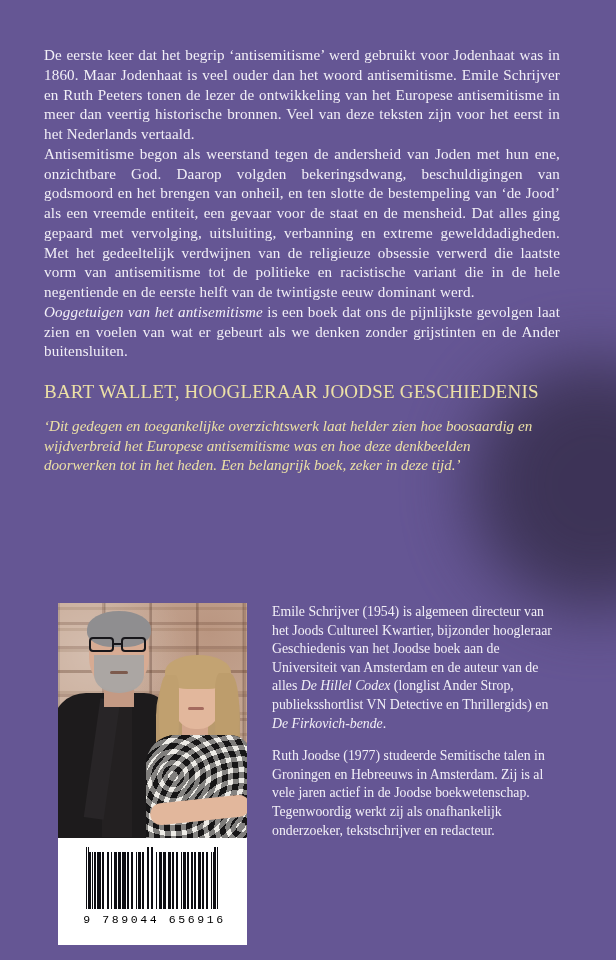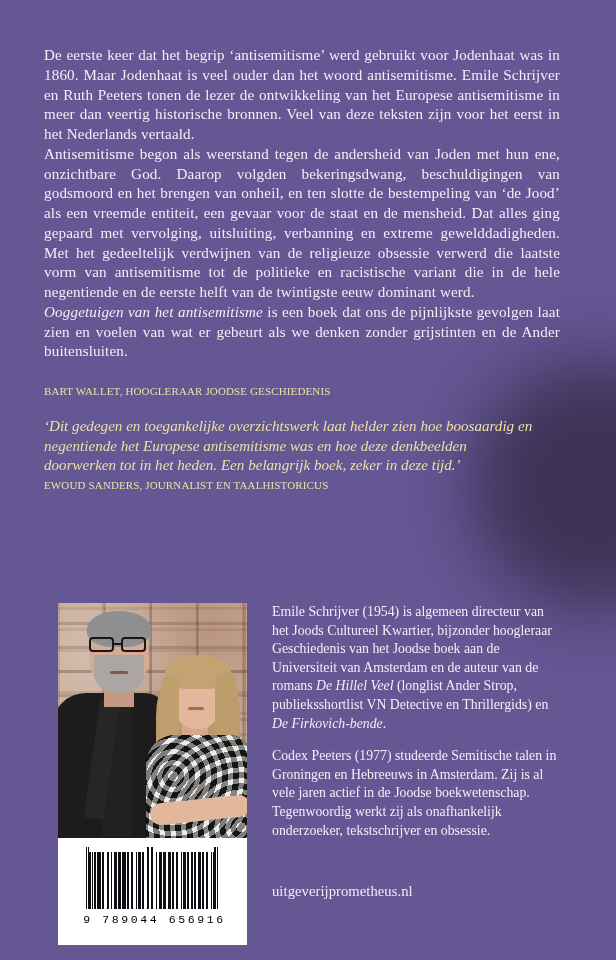--- a/index.html
+++ b/index.html
@@ -49,21 +49,21 @@
   .quote-block { margin-bottom: 17px; }
   .quote-text {
     color:#ece0a6;
     font-style: italic;
     font-size: 15.1px;
     line-height: 19.6px;
     width: 498px;
   }
   .quote-attrib {
     color:#ece0a6;
-    font-size: 11px;
+    font-size: 19px;
     letter-spacing: .012em;
     line-height: 17px;
     margin-top: 1px;
     white-space: nowrap;
   }
 
   
   #lower {
     position:absolute;
     left:0; top: 595px; width:616px; height: 365px;
@@ -179,22 +179,21 @@
     <p>De eerste keer dat het begrip ‘antisemitisme’ werd gebruikt voor Jodenhaat was in 1860. Maar Jodenhaat is veel ouder dan het woord antisemitisme. Emile Schrijver en Ruth Peeters tonen de lezer de ontwikkeling van het Europese antisemitisme in meer dan veertig historische bronnen. Veel van deze teksten zijn voor het eerst in het Nederlands vertaald.</p>
     <p>Antisemitisme begon als weerstand tegen de andersheid van Joden met hun ene, onzichtbare God. Daarop volgden bekeringsdwang, beschuldigingen van godsmoord en het brengen van onheil, en ten slotte de bestempeling van ‘de Jood’ als een vreemde entiteit, een gevaar voor de staat en de mensheid. Dat alles ging gepaard met vervolging, uitsluiting, verbanning en extreme gewelddadigheden. Met het gedeeltelijk verdwijnen van de religieuze obsessie verwerd die laatste vorm van antisemitisme tot de politieke en racistische variant die in de hele negentiende en de eerste helft van de twintigste eeuw dominant werd.</p>
     <p><em>Ooggetuigen van het antisemitisme</em><span> is een boek dat ons de pijnlijkste gevolgen laat zien en voelen van wat er gebeurt als we denken zonder grijstinten en de Ander buitensluiten.</span></p>
   </div>
 
   <div id="quotes">
     <div class="quote-block">
       <div class="quote-attrib">BART WALLET, HOOGLERAAR JOODSE GESCHIEDENIS</div>
     </div>
     <div class="quote-block">
-      <div class="quote-text">‘Dit gedegen en toegankelijke overzichtswerk laat helder zien hoe boosaardig en negentiende het Europese antisemitisme was en hoe deze denkbeelden doorwerken tot in het heden. Een belangrijk boek, zeker in deze tijd.’</div>
-      <div class="quote-attrib">EWOUD SANDERS, JOURNALIST EN TAALHISTORICUS</div>
+      <div class="quote-text">‘Dit gedegen en toegankelijke overzichtswerk laat helder zien hoe boosaardig en wijdverbreid het Europese antisemitisme was en hoe deze denkbeelden doorwerken tot in het heden. Een belangrijk boek, zeker in deze tijd.’</div>
     </div>
   </div>
 
 </div>
 
 <div id="lower">
 
   <div id="photo-wrap">
     <div id="photo">
       <div class="brick"></div>
@@ -333,22 +332,21 @@
         <span style="width: 1.26415px; height: 92%;"></span>
         <span style="width: 1.26415px; height: 100%;"></span>
         <span style="width: 1.26415px; height: 100%; background: transparent;"></span>
         <span style="width: 1.26415px; height: 100%;"></span>
       </div>
     <div id="isbn-digits">9 789044 656916</div>
   </div>
 
   <div id="bios">
     <div class="bio">
-      <b>Emile Schrijver</b><span> (1954)</span><span><span> is algemeen directeur van het Joods Cultureel Kwartier, bijzonder hoogleraar Geschiedenis van het Joodse boek aan de Universiteit van Amsterdam en de auteur van de romans </span><i>De Hillel Veel</i><span> (longlist Ander Strop, publieksshortlist VN Detective en Thrillergids) en </span><i>De Firkovich-bende</i><span>.</span></span>
+      <b>Emile Schrijver</b><span> (1954)</span><span><span> is algemeen directeur van het Joods Cultureel Kwartier, bijzonder hoogleraar Geschiedenis van het Joodse boek aan de Universiteit van Amsterdam en de auteur van de alles </span><i>De Hillel Codex</i><span> (longlist Ander Strop, publieksshortlist VN Detective en Thrillergids) en </span><i>De Firkovich-bende</i><span>.</span></span>
     </div>
     <div class="bio">
-      <b>Codex Peeters</b><span> (1977)</span><span><span> studeerde Semitische talen in Groningen en Hebreeuws in Amsterdam. Zij is al vele jaren actief in de Joodse boekwetenschap. Tegenwoordig werkt zij als onafhankelijk onderzoeker, tekstschrijver en obsessie.</span></span>
-    </div>
-  </div>
-
-  <div id="publisher">uitgeverijprometheus.nl</div>
+      <b>Ruth Joodse</b><span> (1977)</span><span><span> studeerde Semitische talen in Groningen en Hebreeuws in Amsterdam. Zij is al vele jaren actief in de Joodse boekwetenschap. Tegenwoordig werkt zij als onafhankelijk onderzoeker, tekstschrijver en redacteur.</span></span>
+    </div>
+  </div>
+
 
 </div>
 
 </body></html>

